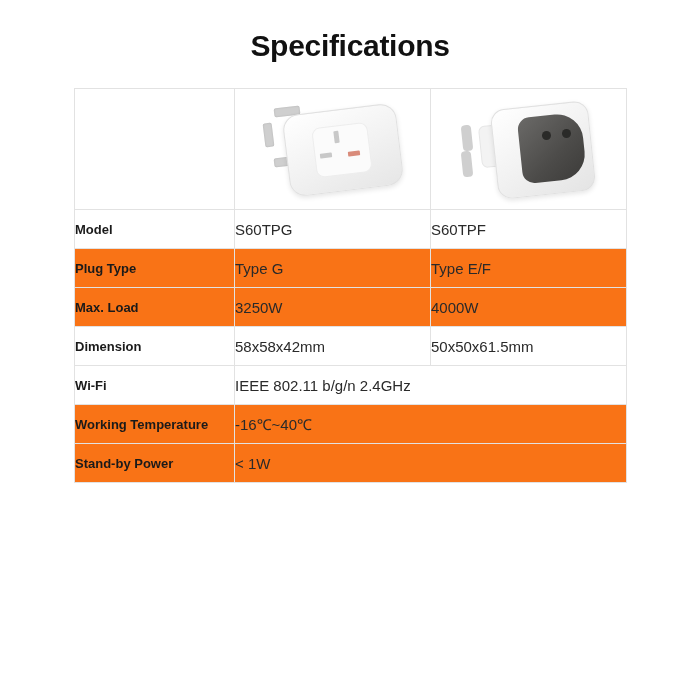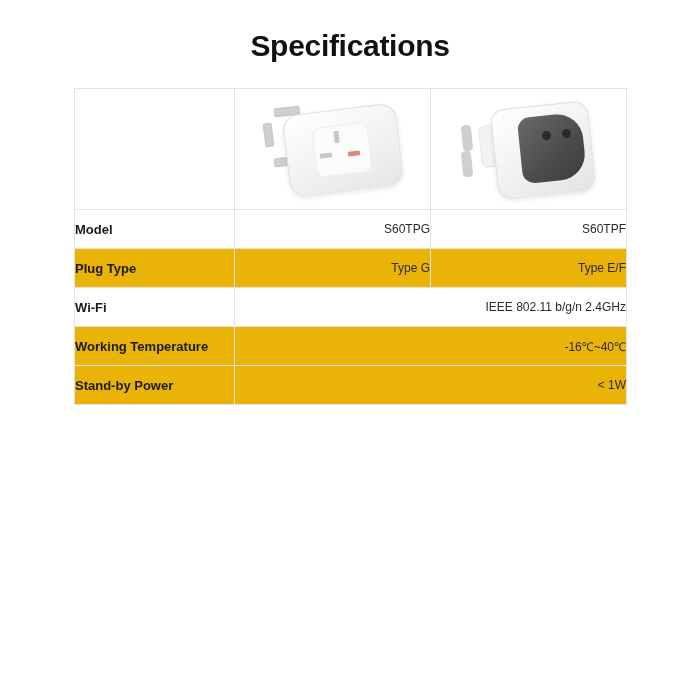--- a/index.html
+++ b/index.html
@@ -49,26 +49,26 @@
 
   .label-cell {
     font-weight: bold;
     font-size: 13px;
     color: #1a1a1a;
     padding: 0 0 0 14px;
     height: 38px;
     text-align: left;
   }
   .value-cell {
-    text-align: right;
-    font-size: 12px;
+    text-align: left;
+    font-size: 15px;
     color: #2a2a2a;
     height: 38px;
   }
-  tr.alt td { background: #eab308; }
+  tr.alt td { background: #f97316; }
 
   
   .img-wrap {
     position: relative;
     width: 100%;
     height: 120px;
   }
 
   
   .plug-g {
@@ -243,21 +243,31 @@
         <td class="value-cell">S60TPF</td>
       </tr>
 
       <tr class="alt">
         <td class="label-cell">Plug Type</td>
         <td class="value-cell">Type G</td>
         <td class="value-cell">Type E/F</td>
       </tr>
 
 
-
+      <tr class="alt">
+        <td class="label-cell">Max. Load</td>
+        <td class="value-cell">3250W</td>
+        <td class="value-cell">4000W</td>
+      </tr>
+
+      <tr>
+        <td class="label-cell">Dimension</td>
+        <td class="value-cell">58x58x42mm</td>
+        <td class="value-cell">50x50x61.5mm</td>
+      </tr>
 
 
       <tr>
         <td class="label-cell">Wi-Fi</td>
         <td class="value-cell" colspan="2">IEEE 802.11 b/g/n 2.4GHz</td>
       </tr>
 
 
 
       <tr class="alt">

